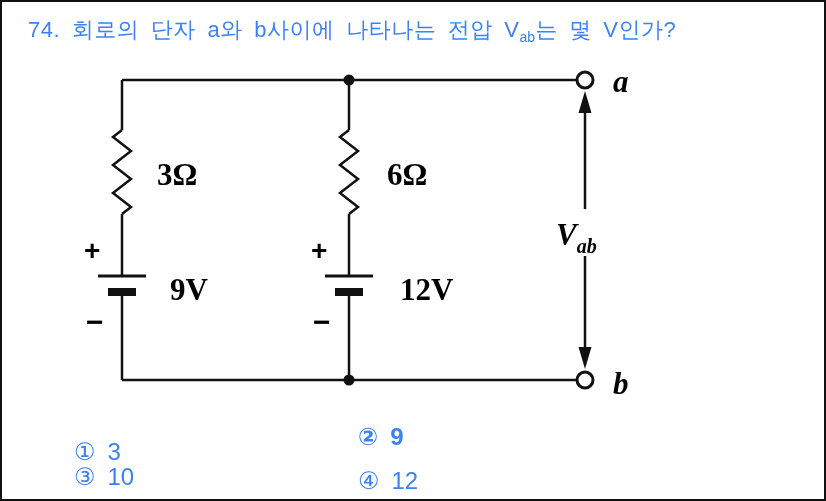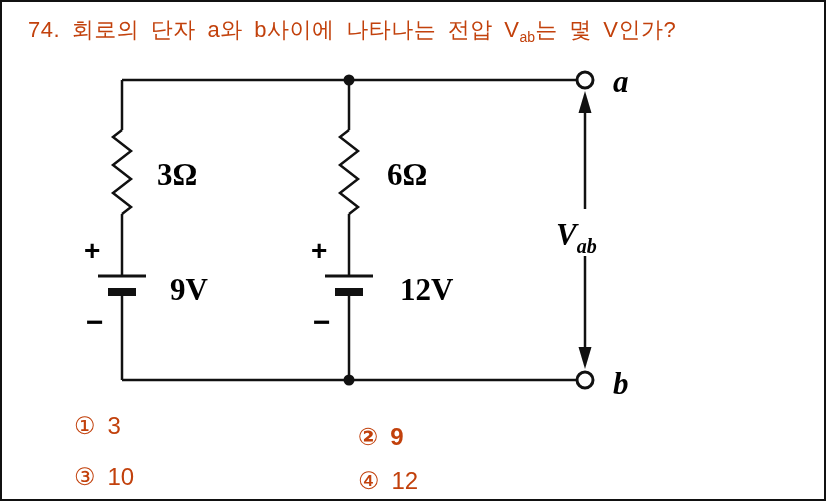--- a/index.html
+++ b/index.html
@@ -9,21 +9,21 @@
   }
   .page {
     position: relative;
     width: 826px;
     height: 501px;
     box-sizing: border-box;
     background: #ffffff;
     border: 2px solid #111111;
     overflow: hidden;
     font-family: "Liberation Sans", "DejaVu Sans", sans-serif;
-    color: #c2410c;
+    color: #3b82f6;
   }
   .question {
     position: absolute;
     left: 26px;
     top: 13px;
     font-size: 22px;
     line-height: 1.35;
     letter-spacing: 0.5px;
     word-spacing: 5px;
     white-space: nowrap;
@@ -96,21 +96,21 @@
     <text x="84" y="330" font-family="Liberation Sans, DejaVu Sans, sans-serif" font-size="30" font-weight="bold">−</text>
     <text x="309" y="258" font-family="Liberation Sans, DejaVu Sans, sans-serif" font-size="28" font-weight="bold">+</text>
     <text x="311" y="330" font-family="Liberation Sans, DejaVu Sans, sans-serif" font-size="30" font-weight="bold">−</text>
 
     <text x="611" y="90" font-family="Liberation Serif, DejaVu Serif, serif" font-size="31" font-weight="bold" font-style="italic">a</text>
     <text x="611" y="392" font-family="Liberation Serif, DejaVu Serif, serif" font-size="31" font-weight="bold" font-style="italic">b</text>
 
     <text x="554" y="243" font-family="Liberation Serif, DejaVu Serif, serif" font-size="31" font-weight="bold" font-style="italic"><tspan>V</tspan><tspan dy="8" font-size="20">ab</tspan></text>
   </svg>
 
-  <div class="choice" style="left:72px; top:410px;">
+  <div class="choice" style="left:72px; top:436px;">
     <span class="marker">①</span><span>3</span>
   </div>
   <div class="choice" style="left:356px; top:421px;font-weight:bold;">
     <span class="marker">②</span><span>9</span>
   </div>
   <div class="choice" style="left:72px; top:461px;">
     <span class="marker">③</span><span>10</span>
   </div>
   <div class="choice" style="left:356px; top:465px;">
     <span class="marker">④</span><span>12</span>

